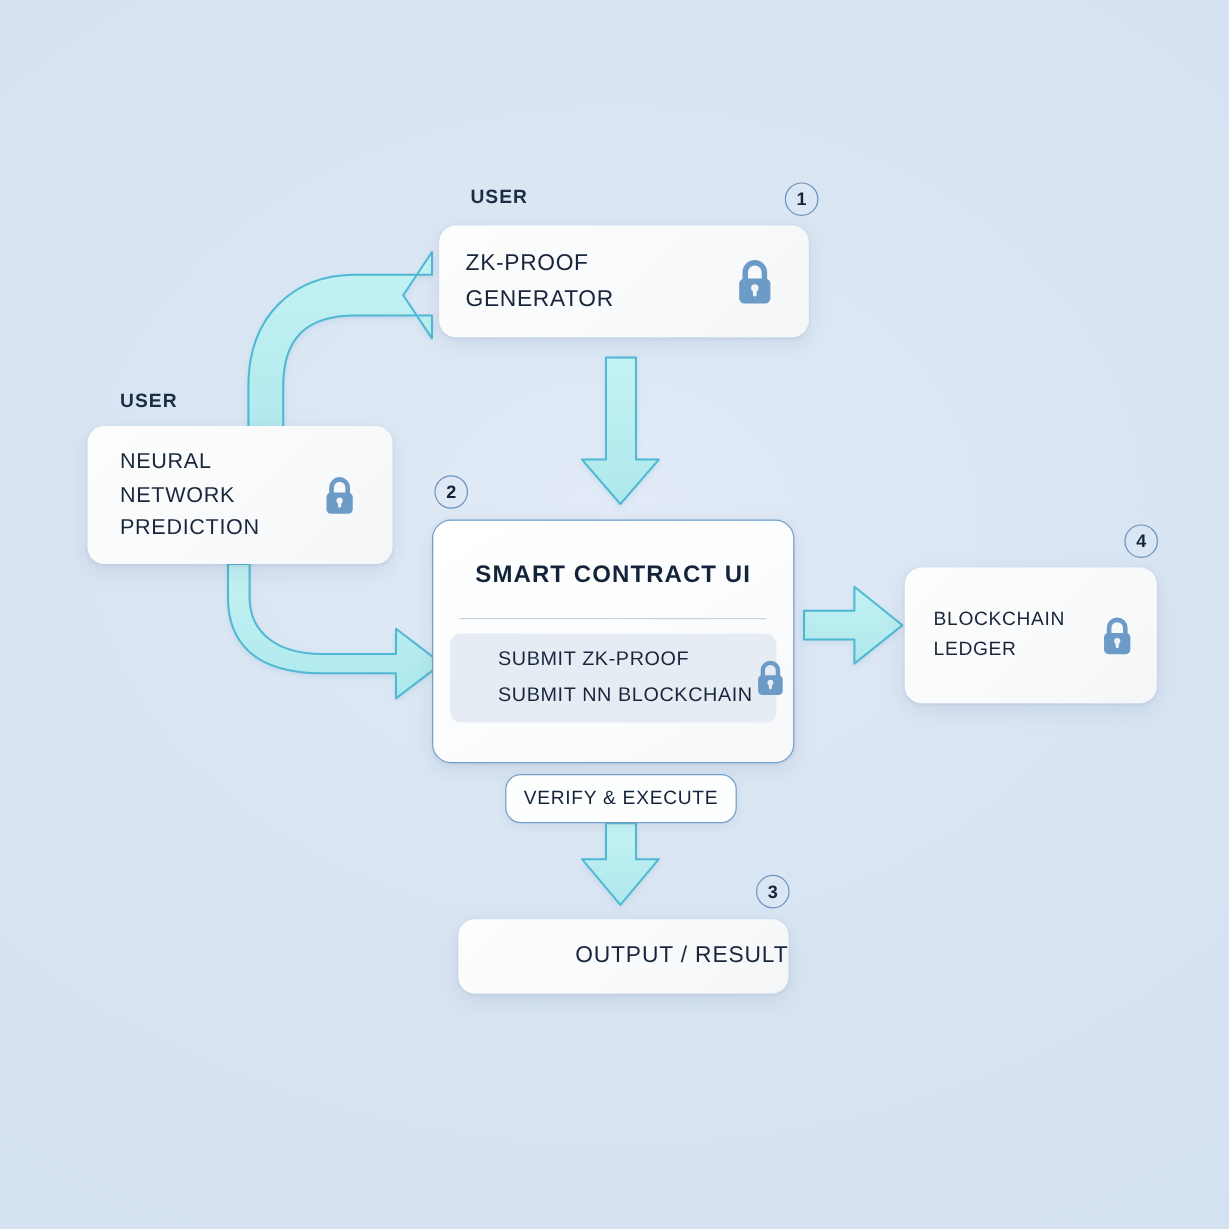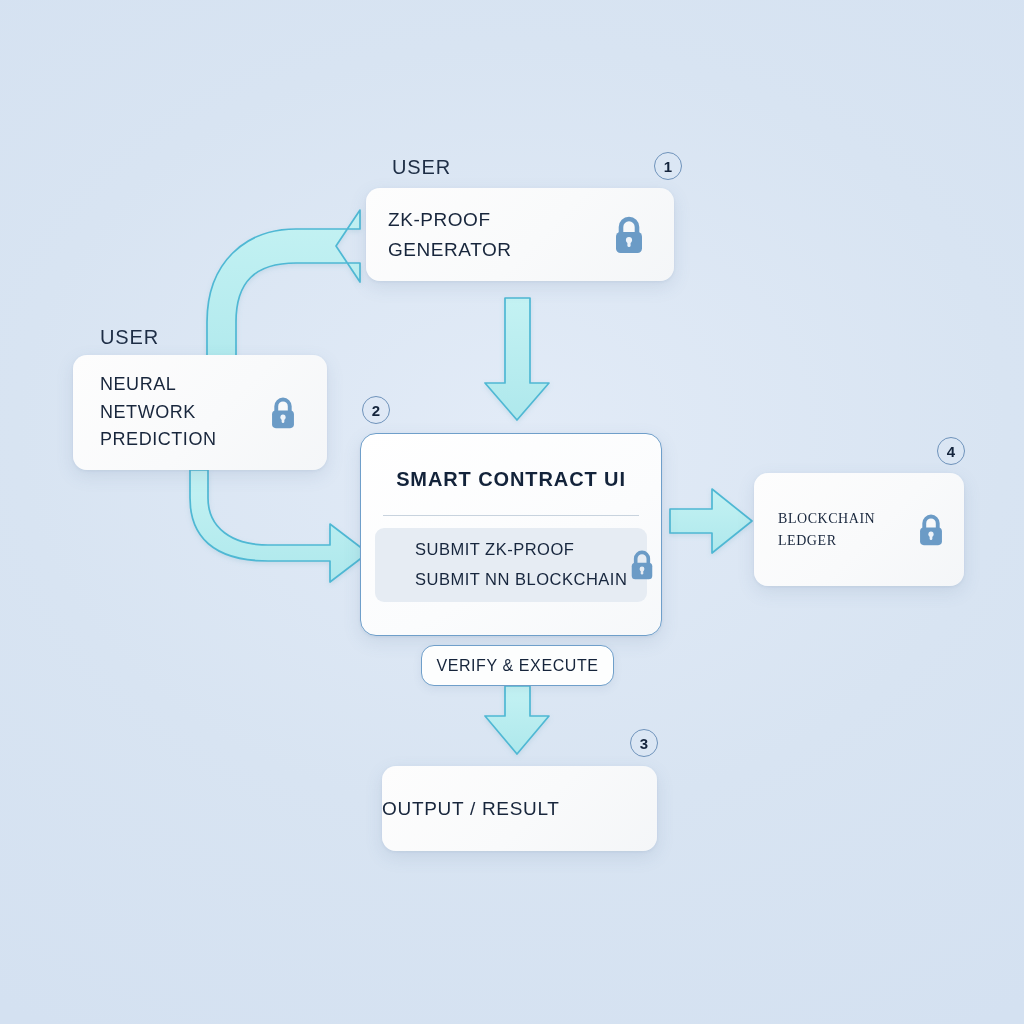--- a/index.html
+++ b/index.html
@@ -50,22 +50,22 @@
     font-weight: 500;
     letter-spacing: 0.55px;
     line-height: 1.55;
     white-space: pre-line;
   }
 
   
   .caption {
     position: absolute;
     color: #1d2d45;
-    font-size: 20px;
-    font-weight: 400;
+    font-size: 16px;
+    font-weight: 700;
     letter-spacing: 0.9px;
     white-space: nowrap;
   }
 
   
   .badge {
     position: absolute;
     width: 28px;
     height: 28px;
     border-radius: 50%;
@@ -163,27 +163,27 @@
     box-shadow: 0 3px 9px rgba(80,110,150,0.10);
   }
 
   
   #node-ledger {
     left: 754px; top: 473px;
     width: 210px; height: 113px;
     padding: 0 17px 0 24px;
     justify-content: space-between;
   }
-  #node-ledger .node-label { font-size: 14px; font-family: Liberation Serif, serif; }
+  #node-ledger .node-label { font-size: 16px; }
 
   
   #node-output {
     left: 382px; top: 766px;
-    width: 275px; height: 85px;
-    justify-content: flex-start;
+    width: 275px; height: 62px;
+    justify-content: flex-end;
   }
   #node-output .node-label {
     font-size: 19px;
     letter-spacing: 0.7px;
   }
 
   
   #badge-1 { left: 654px; top: 152px; }
   #badge-2 { left: 362px; top: 396px; }
   #badge-3 { left: 630px; top: 729px; }

